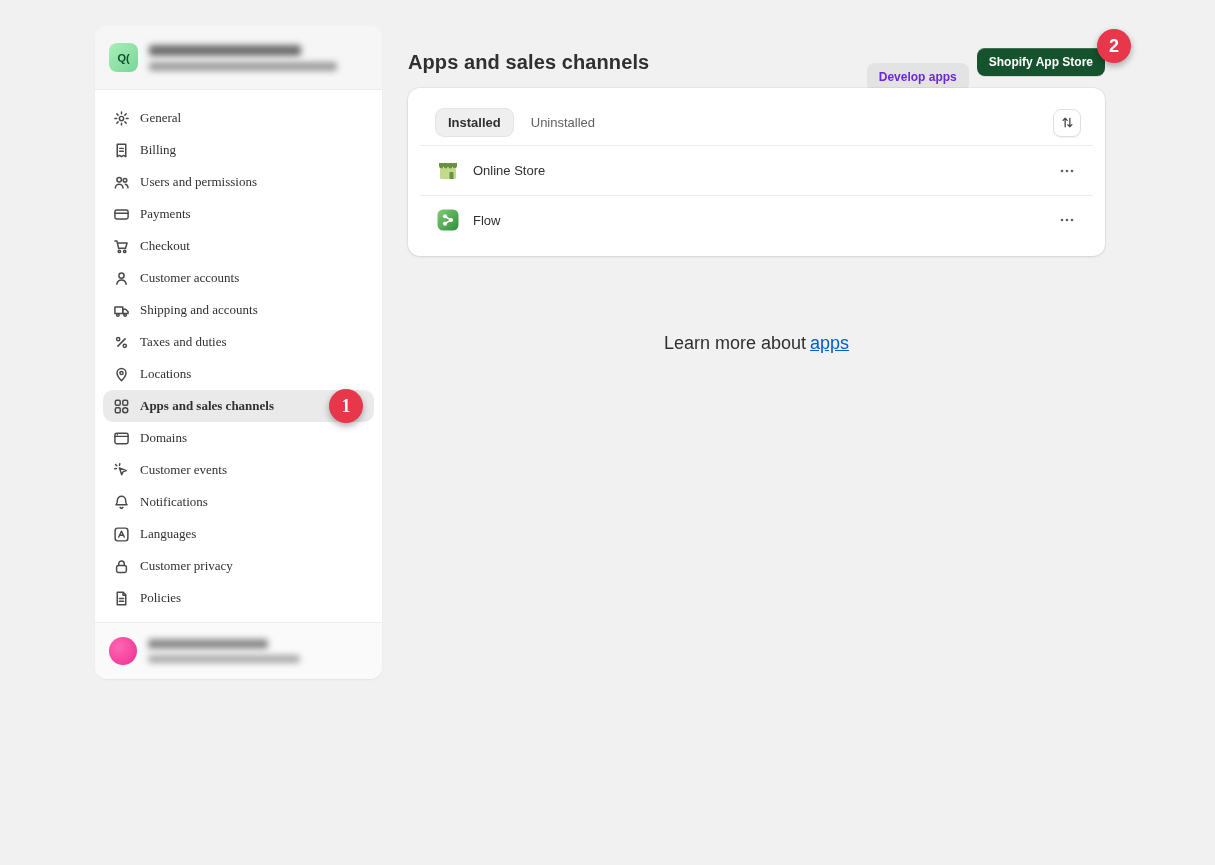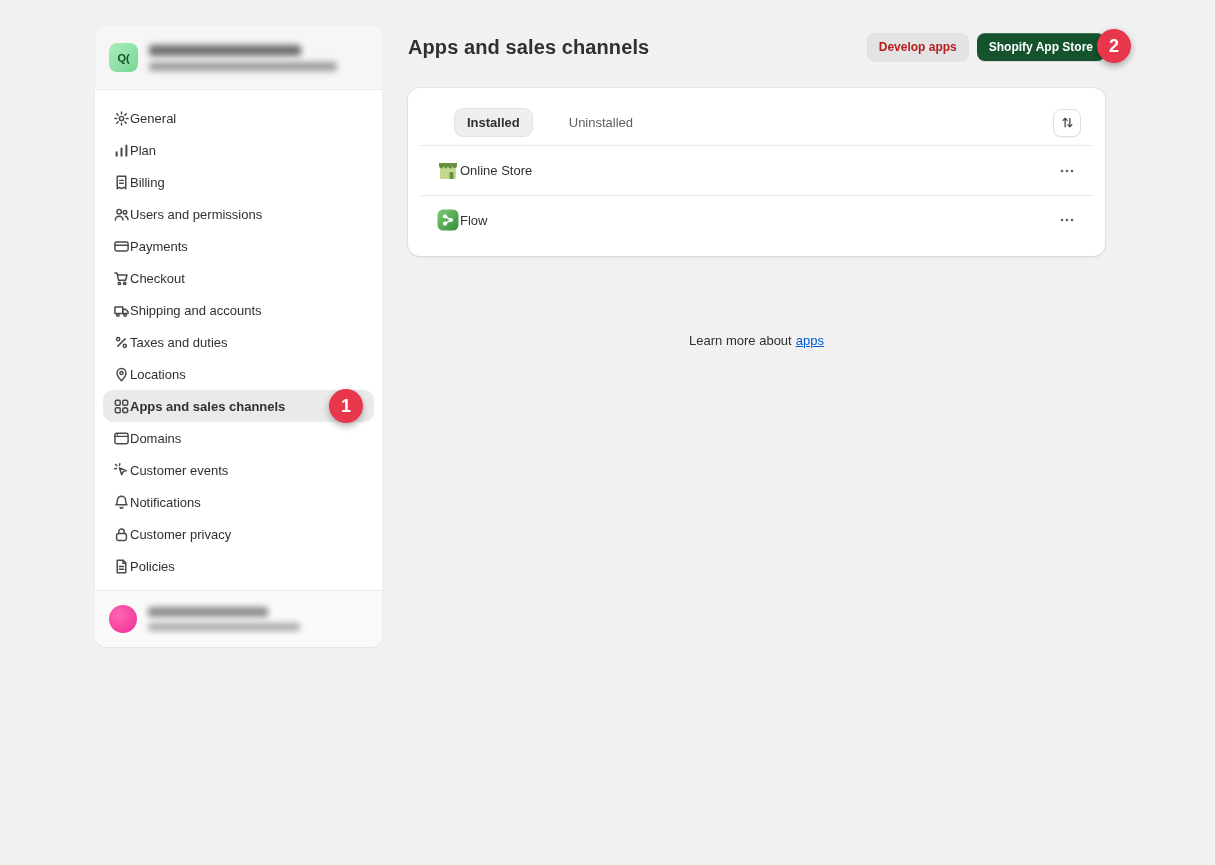--- a/index.html
+++ b/index.html
@@ -31,22 +31,22 @@
     color:#10512c; font-size:11px; font-weight:700;
     display:flex; align-items:center; justify-content:center;
   }
   .redacted { filter:blur(3px); border-radius:3px; }
   .r-col { display:flex; flex-direction:column; gap:6px; }
   .r-store-name { width:152px; height:11px; background:#6e6e6e; }
   .r-store-email { width:188px; height:9px; background:#9c9c9c; }
   .menu { padding:12px 8px 8px 8px; }
   .side-item {
     position:relative; height:32px; display:flex; align-items:center;
-    padding:0 10px; border-radius:10px; font-size:13px;
-    color:#303030; cursor:pointer;
+    gap:10px; padding:0 10px; border-radius:10px; font-size:13px;
+    color:#303030; cursor:pointer;font-family:Liberation Serif, serif;
   }
   .side-item.active { background:#eaeaea; font-weight:700; }
   .s-icon { width:17px; height:17px; color:#4a4a4a; display:flex; flex:0 0 auto; }
   .s-icon svg { width:17px; height:17px; }
   .account-profile {
     height:57px; border-top:1px solid #ececec; background:#fafafa;
     border-radius:0 0 12px 12px;
     display:flex; align-items:center; gap:11px; padding:0 14px;
   }
   .account-avatar {
@@ -68,69 +68,69 @@
   .annot-badge.show { display:flex; }
   .annot-2 { position:absolute; left:1097px; top:29px; z-index:6; }
 
   
   .main-header {
     position:absolute; left:408px; top:33px; width:697px;
     display:flex; align-items:center;
   }
   .page-title { font-size:20px; font-weight:700; margin-right:auto; letter-spacing:.1px; }
   .btn { height:28px; padding:0 12px; border-radius:8px; font-size:12px; font-weight:700; border:none; }
-  .btn-secondary { background:#e3e3e3; color:#b91c1c; margin-right:8px; box-shadow:0 1px 0 rgba(0,0,0,.05); }
+  .btn-secondary { background:#e3e3e3; color:#6d28d9; margin-right:8px; box-shadow:0 1px 0 rgba(0,0,0,.05);margin-top:30px; }
   .btn-primary {
     background:#14532d; color:#ffffff;
     box-shadow:inset 0 1px 0 rgba(255,255,255,.18), 0 1px 0 rgba(0,0,0,.1);
   }
 
   
   .apps-card {
     position:absolute; left:408px; top:88px; width:697px;
     background:#ffffff; border-radius:12px; padding:12px;
     box-shadow:0 1px 3px rgba(0,0,0,.09), 0 0 0 1px rgba(0,0,0,.04);
   }
   .tabs-row {
     height:46px; display:flex; align-items:center; gap:6px;
     padding:0 12px 0 16px; border-bottom:1px solid #ebebeb;
   }
   .tab {
     background:transparent; border:none; font-size:13px; color:#616161;
-    padding:6px 12px; border-radius:8px;margin-left:19px;
+    padding:6px 12px; border-radius:8px;
   }
   .tab.active {
     background:#efefef; color:#303030; font-weight:700;
     box-shadow:0 0 0 1px #e3e3e3;
   }
   .sort-btn {
     margin-left:auto; width:28px; height:28px; border-radius:8px;
     border:1px solid #e0e0e0; background:#ffffff; color:#4a4a4a;
     display:flex; align-items:center; justify-content:center;
     box-shadow:0 1px 0 rgba(0,0,0,.05);
   }
   .sort-btn svg { width:15px; height:15px; }
   .app-row {
-    height:49px; display:flex; align-items:center; 
+    height:49px; display:flex; align-items:center; gap:13px;
     padding:0 12px 0 16px; cursor:pointer;
   }
   .app-row + .app-row { border-top:1px solid #ebebeb;text-align:right; }
   .app-icon { width:24px; height:24px; display:flex; flex:0 0 auto; }
   .app-icon svg { width:24px; height:24px; }
   .app-name { font-size:13px; color:#303030; }
   .dots-btn {
     margin-left:auto; width:28px; height:28px; border:none; background:transparent;
     color:#616161; display:flex; align-items:center; justify-content:center; border-radius:8px;
   }
   .dots-btn svg { width:16px; height:16px; }
 
   
   .learn-more {
     position:absolute; left:408px; top:333px; width:697px;
-    display:flex; justify-content:center; gap:4px; font-size:13px; color:#303030;
+    display:flex; justify-content:center; gap:4px; font-size:18px; color:#303030;
   }
   .learn-more a { color:var(--link,#005bd3); text-decoration:underline; cursor:pointer; }
 </style>
 </head>
 <body>
 
 <aside class="sidebar">
   <div class="store-profile">
     <div class="store-avatar">Q(</div>
     <div class="r-col">
@@ -146,29 +146,20 @@
             <circle cx="8" cy="8" r="2"></circle>
             <path d="M8 1.8v1.7M8 12.5v1.7M1.8 8h1.7M12.5 8h1.7M3.6 3.6l1.2 1.2M11.2 11.2l1.2 1.2M12.4 3.6l-1.2 1.2M4.8 11.2l-1.2 1.2"></path>
           </svg>
         </span>
     <span class="s-label">General</span>
 
   </div>
       <div class="side-item">
     <span class="s-icon">
           <svg viewBox="0 0 16 16" fill="none" stroke="currentColor" stroke-width="1.4" stroke-linecap="round" stroke-linejoin="round">
-            <path stroke-width="1.9" d="M3.4 13V9.6M8 13V6.2M12.6 13V3.4"></path>
-          </svg>
-        </span>
-    <span class="s-label">Plan</span>
-
-  </div>
-      <div class="side-item">
-    <span class="s-icon">
-          <svg viewBox="0 0 16 16" fill="none" stroke="currentColor" stroke-width="1.4" stroke-linecap="round" stroke-linejoin="round">
             <path d="M4 2.2h8v11.6l-2-1.2-2 1.2-2-1.2-2 1.2z"></path>
             <path d="M6.3 6h3.4M6.3 8.8h3.4"></path>
           </svg>
         </span>
     <span class="s-label">Billing</span>
 
   </div>
       <div class="side-item">
     <span class="s-icon">
           <svg viewBox="0 0 16 16" fill="none" stroke="currentColor" stroke-width="1.4" stroke-linecap="round" stroke-linejoin="round">
@@ -198,20 +189,30 @@
             <circle cx="6" cy="12.6" r="1.1"></circle>
             <circle cx="11" cy="12.6" r="1.1"></circle>
           </svg>
         </span>
     <span class="s-label">Checkout</span>
 
   </div>
       <div class="side-item">
     <span class="s-icon">
           <svg viewBox="0 0 16 16" fill="none" stroke="currentColor" stroke-width="1.4" stroke-linecap="round" stroke-linejoin="round">
+            <circle cx="8" cy="5.3" r="2.4"></circle>
+            <path d="M3.6 13.4c.4-2.4 2.2-4 4.4-4s4 1.6 4.4 4"></path>
+          </svg>
+        </span>
+    <span class="s-label">Customer accounts</span>
+
+  </div>
+      <div class="side-item">
+    <span class="s-icon">
+          <svg viewBox="0 0 16 16" fill="none" stroke="currentColor" stroke-width="1.4" stroke-linecap="round" stroke-linejoin="round">
             <path d="M1.8 4.8h7.4v6H1.8z"></path>
             <path d="M9.2 6.8h2.6l2.4 2.4v1.6H9.2z"></path>
             <circle cx="4.6" cy="12.2" r="1.2"></circle>
             <circle cx="11.4" cy="12.2" r="1.2"></circle>
           </svg>
         </span>
     <span class="s-label">Shipping and accounts</span>
 
   </div>
       <div class="side-item">
@@ -268,20 +269,30 @@
 
   </div>
       <div class="side-item">
     <span class="s-icon">
           <svg viewBox="0 0 16 16" fill="none" stroke="currentColor" stroke-width="1.4" stroke-linecap="round" stroke-linejoin="round">
             <path d="M8 2.2a3.9 3.9 0 0 0-3.9 3.9c0 3-1.3 4.1-1.3 4.1h10.4s-1.3-1.1-1.3-4.1A3.9 3.9 0 0 0 8 2.2z"></path>
             <path d="M6.7 12.6a1.4 1.4 0 0 0 2.6 0"></path>
           </svg>
         </span>
     <span class="s-label">Notifications</span>
+
+  </div>
+      <div class="side-item">
+    <span class="s-icon">
+          <svg viewBox="0 0 16 16" fill="none" stroke="currentColor" stroke-width="1.4" stroke-linecap="round" stroke-linejoin="round">
+            <rect x="2" y="2" width="12" height="12" rx="2.4"></rect>
+            <path d="M5.4 10.4L8 4.9l2.6 5.5M6.2 8.8h3.6"></path>
+          </svg>
+        </span>
+    <span class="s-label">Languages</span>
 
   </div>
       <div class="side-item">
     <span class="s-icon">
           <svg viewBox="0 0 16 16" fill="none" stroke="currentColor" stroke-width="1.4" stroke-linecap="round" stroke-linejoin="round">
             <rect x="3.4" y="7" width="9.2" height="6.6" rx="1.6"></rect>
             <path d="M5.4 7V5.4a2.6 2.6 0 0 1 5.2 0V7"></path>
           </svg>
         </span>
     <span class="s-label">Customer privacy</span>

